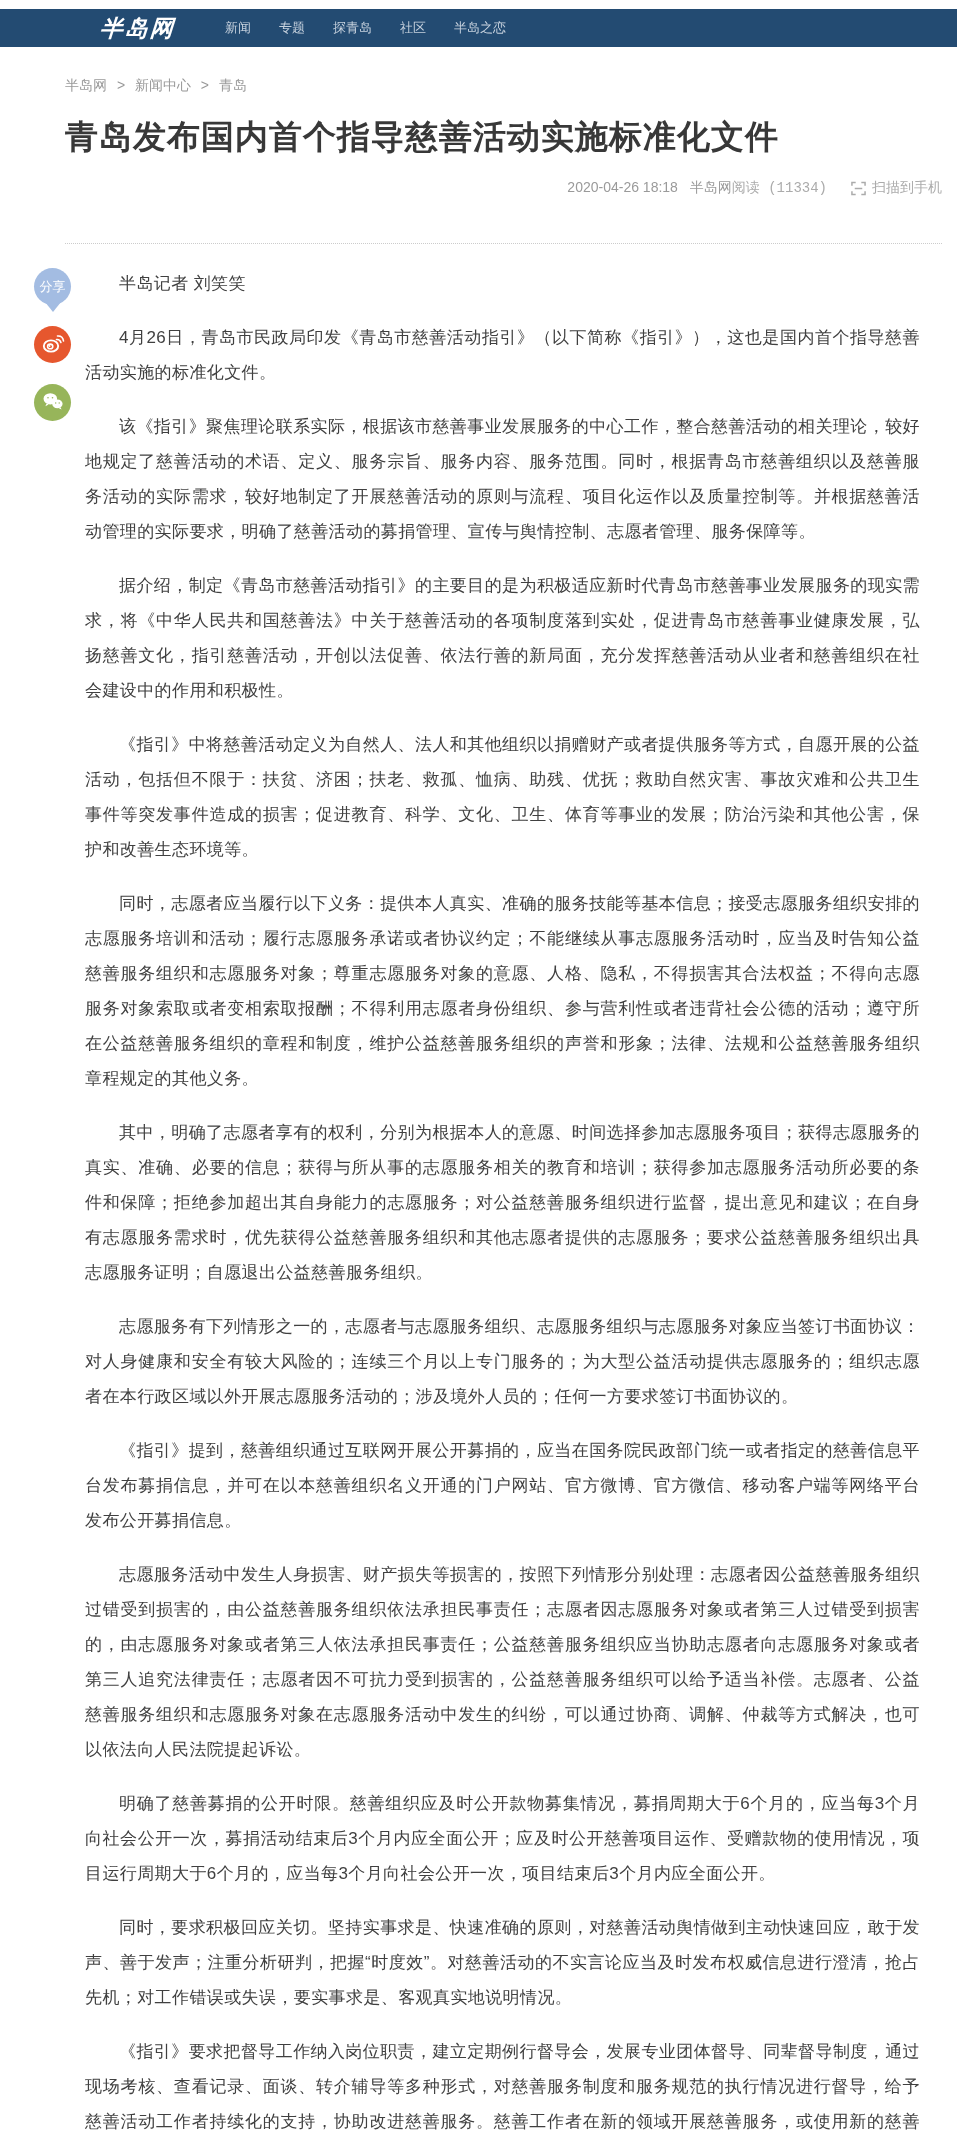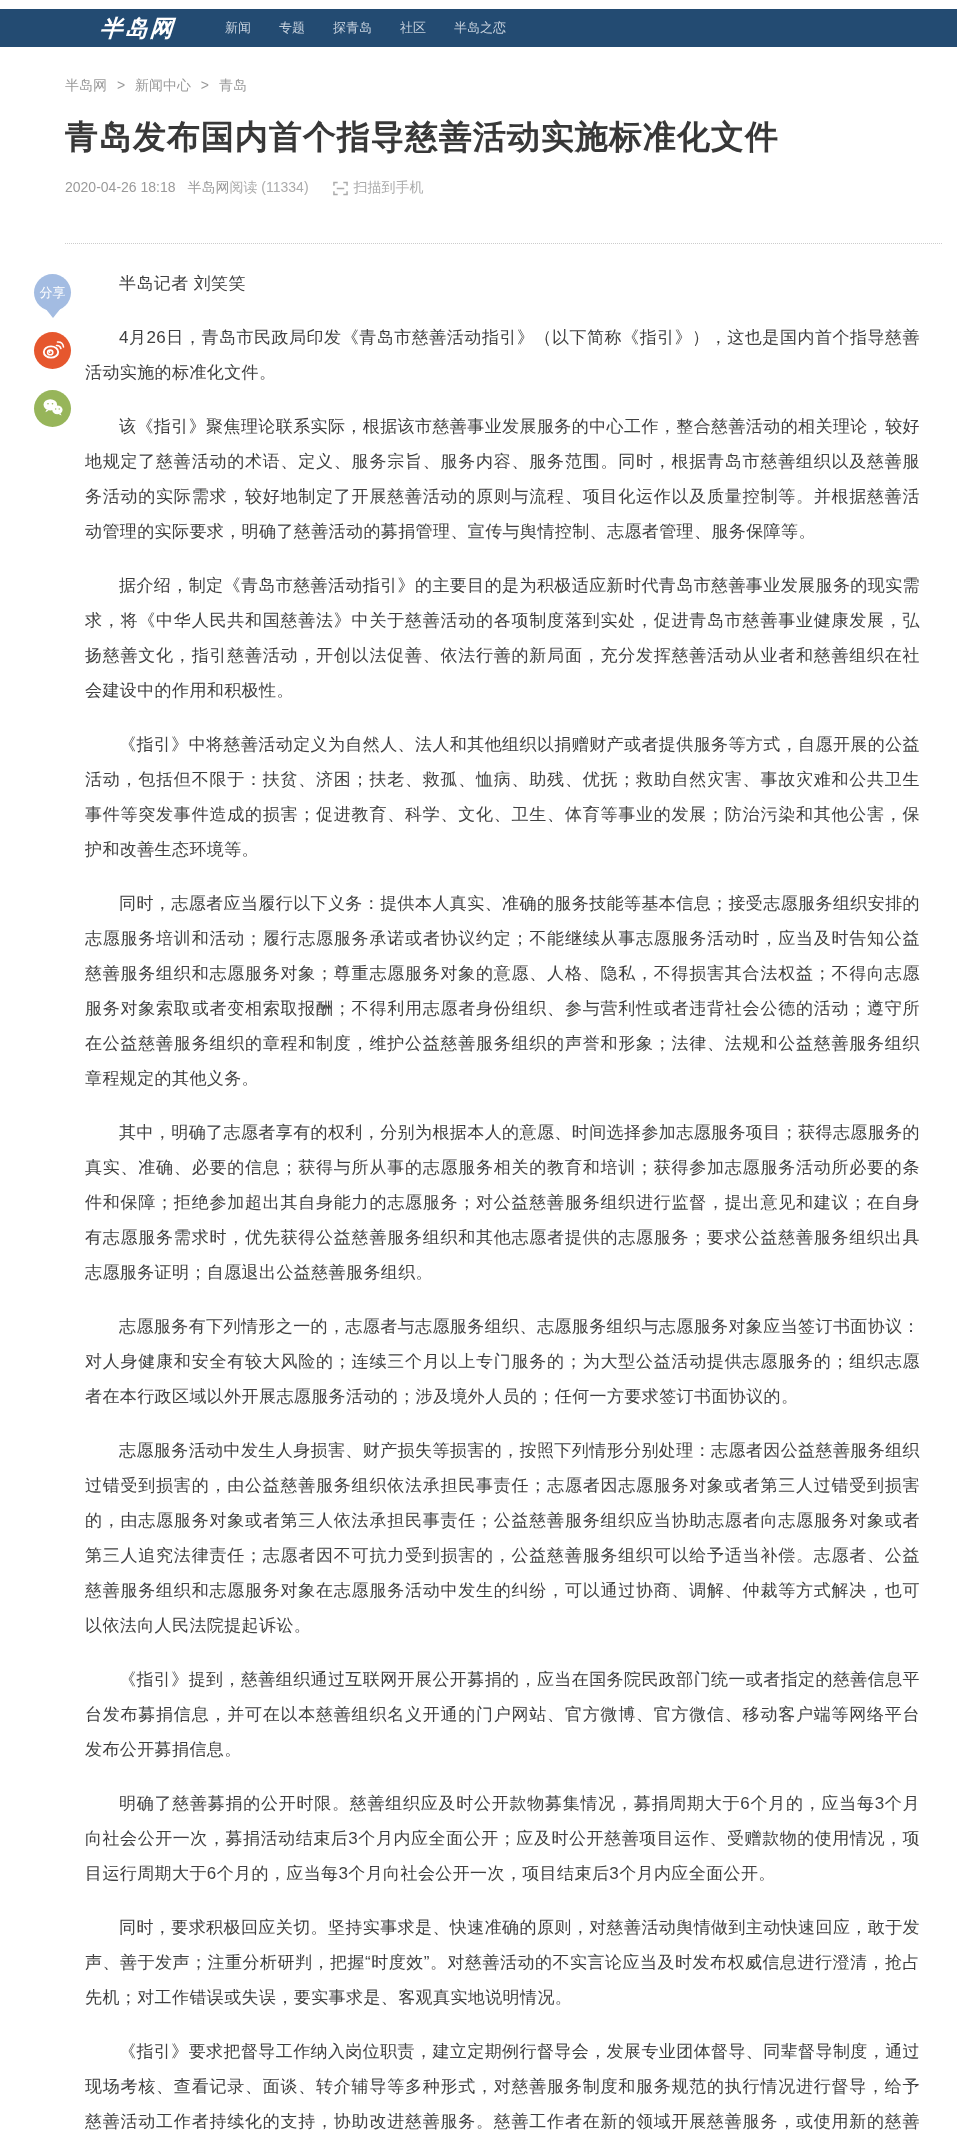--- a/index.html
+++ b/index.html
@@ -29,38 +29,38 @@
   
   .container { width:877px; margin-left:65px; }
   .breadcrumb { margin-top:30px; font-size:14px; color:#999999; }
   .breadcrumb .crumb { color:#999999; cursor:pointer; }
   .breadcrumb .sep { margin:0 6px; color:#999999; }
   .article-title {
     font-size:33px; line-height:40px;
     font-weight:bold; color:#383838; letter-spacing:1px;
   }
   .meta-row {
-    margin-top:22px; display:flex; justify-content:flex-start;
+    margin-top:22px; display:flex; justify-content:flex-end;
     align-items:center; font-size:14px; color:#9a9a9a;
   }
   .meta-left .meta-source { margin-left:8px; }
   .meta-right { display:flex; align-items:center; color:#ababab; }
-  .meta-read { margin-right:24px; }
+  .meta-read { margin-right:24px;font-family:Liberation Mono, monospace; }
   .scan-icon { width:15px; height:15px; margin-right:6px; display:inline-block; }
   .meta-scan { cursor:pointer; }
   .divider { border-top:1px dotted #cccccc; margin-top:46px; }
   
   .article-body { padding:5px 22px 0 20px; }
   .article-body p {
     font-size:17px; color:#404040; line-height:35px;
     text-indent:2em; margin:17px 0 19px 0;
     letter-spacing:0.4px; text-align:justify;
   }
   
-  .share-rail { position:absolute; left:34px; top:274px; width:38px; }
+  .share-rail { position:absolute; left:34px; top:268px; width:38px; }
   .share-pin {
     width:37px; height:37px; border-radius:50%;
     background:#a3bce2; color:#ffffff; font-size:13px;
     display:flex; align-items:center; justify-content:center;
     position:relative; cursor:pointer;
   }
   .share-pin::after {
     content:""; position:absolute; bottom:-7px; left:50%;
     transform:translateX(-50%);
     border:8px solid transparent; border-top:10px solid #a3bce2;
@@ -125,22 +125,22 @@
 
   <div class="article-body">
     <p>半岛记者 刘笑笑</p>
     <p>4月26日，青岛市民政局印发《青岛市慈善活动指引》（以下简称《指引》），这也是国内首个指导慈善活动实施的标准化文件。</p>
     <p>该《指引》聚焦理论联系实际，根据该市慈善事业发展服务的中心工作，整合慈善活动的相关理论，较好地规定了慈善活动的术语、定义、服务宗旨、服务内容、服务范围。同时，根据青岛市慈善组织以及慈善服务活动的实际需求，较好地制定了开展慈善活动的原则与流程、项目化运作以及质量控制等。并根据慈善活动管理的实际要求，明确了慈善活动的募捐管理、宣传与舆情控制、志愿者管理、服务保障等。</p>
     <p>据介绍，制定《青岛市慈善活动指引》的主要目的是为积极适应新时代青岛市慈善事业发展服务的现实需求，将《中华人民共和国慈善法》中关于慈善活动的各项制度落到实处，促进青岛市慈善事业健康发展，弘扬慈善文化，指引慈善活动，开创以法促善、依法行善的新局面，充分发挥慈善活动从业者和慈善组织在社会建设中的作用和积极性。</p>
     <p>《指引》中将慈善活动定义为自然人、法人和其他组织以捐赠财产或者提供服务等方式，自愿开展的公益活动，包括但不限于：扶贫、济困；扶老、救孤、恤病、助残、优抚；救助自然灾害、事故灾难和公共卫生事件等突发事件造成的损害；促进教育、科学、文化、卫生、体育等事业的发展；防治污染和其他公害，保护和改善生态环境等。</p>
     <p>同时，志愿者应当履行以下义务：提供本人真实、准确的服务技能等基本信息；接受志愿服务组织安排的志愿服务培训和活动；履行志愿服务承诺或者协议约定；不能继续从事志愿服务活动时，应当及时告知公益慈善服务组织和志愿服务对象；尊重志愿服务对象的意愿、人格、隐私，不得损害其合法权益；不得向志愿服务对象索取或者变相索取报酬；不得利用志愿者身份组织、参与营利性或者违背社会公德的活动；遵守所在公益慈善服务组织的章程和制度，维护公益慈善服务组织的声誉和形象；法律、法规和公益慈善服务组织章程规定的其他义务。</p>
     <p>其中，明确了志愿者享有的权利，分别为根据本人的意愿、时间选择参加志愿服务项目；获得志愿服务的真实、准确、必要的信息；获得与所从事的志愿服务相关的教育和培训；获得参加志愿服务活动所必要的条件和保障；拒绝参加超出其自身能力的志愿服务；对公益慈善服务组织进行监督，提出意见和建议；在自身有志愿服务需求时，优先获得公益慈善服务组织和其他志愿者提供的志愿服务；要求公益慈善服务组织出具志愿服务证明；自愿退出公益慈善服务组织。</p>
     <p>志愿服务有下列情形之一的，志愿者与志愿服务组织、志愿服务组织与志愿服务对象应当签订书面协议：对人身健康和安全有较大风险的；连续三个月以上专门服务的；为大型公益活动提供志愿服务的；组织志愿者在本行政区域以外开展志愿服务活动的；涉及境外人员的；任何一方要求签订书面协议的。</p>
+    <p>《指引》提到，慈善组织通过互联网开展公开募捐的，应当在国务院民政部门统一或者指定的慈善信息平台发布募捐信息，并可在以本慈善组织名义开通的门户网站、官方微博、官方微信、移动客户端等网络平台发布公开募捐信息。</p>
     <p>志愿服务活动中发生人身损害、财产损失等损害的，按照下列情形分别处理：志愿者因公益慈善服务组织过错受到损害的，由公益慈善服务组织依法承担民事责任；志愿者因志愿服务对象或者第三人过错受到损害的，由志愿服务对象或者第三人依法承担民事责任；公益慈善服务组织应当协助志愿者向志愿服务对象或者第三人追究法律责任；志愿者因不可抗力受到损害的，公益慈善服务组织可以给予适当补偿。志愿者、公益慈善服务组织和志愿服务对象在志愿服务活动中发生的纠纷，可以通过协商、调解、仲裁等方式解决，也可以依法向人民法院提起诉讼。</p>
-    <p>《指引》提到，慈善组织通过互联网开展公开募捐的，应当在国务院民政部门统一或者指定的慈善信息平台发布募捐信息，并可在以本慈善组织名义开通的门户网站、官方微博、官方微信、移动客户端等网络平台发布公开募捐信息。</p>
     <p>明确了慈善募捐的公开时限。慈善组织应及时公开款物募集情况，募捐周期大于6个月的，应当每3个月向社会公开一次，募捐活动结束后3个月内应全面公开；应及时公开慈善项目运作、受赠款物的使用情况，项目运行周期大于6个月的，应当每3个月向社会公开一次，项目结束后3个月内应全面公开。</p>
     <p>同时，要求积极回应关切。坚持实事求是、快速准确的原则，对慈善活动舆情做到主动快速回应，敢于发声、善于发声；注重分析研判，把握“时度效”。对慈善活动的不实言论应当及时发布权威信息进行澄清，抢占先机；对工作错误或失误，要实事求是、客观真实地说明情况。</p>
     <p>《指引》要求把督导工作纳入岗位职责，建立定期例行督导会，发展专业团体督导、同辈督导制度，通过现场考核、查看记录、面谈、转介辅导等多种形式，对慈善服务制度和服务规范的执行情况进行督导，给予慈善活动工作者持续化的支持，协助改进慈善服务。慈善工作者在新的领域开展慈善服务，或使用新的慈善活动技术或取向，应在接受具备该技术或取向的专家督导下才可施行。督导实施聘任制，必须具备适当的知识和技能以提供督导或咨询，但应仅限于自己知识与能力范围内提供督导与咨询。督导不应该和受督导者发生双重或多重关系，以避免对受督导者产生潜在伤害的危险。</p>
 
   </div>
 </div>
 
 <div class="share-rail">
   <div class="share-pin">
     <span>分享</span>

